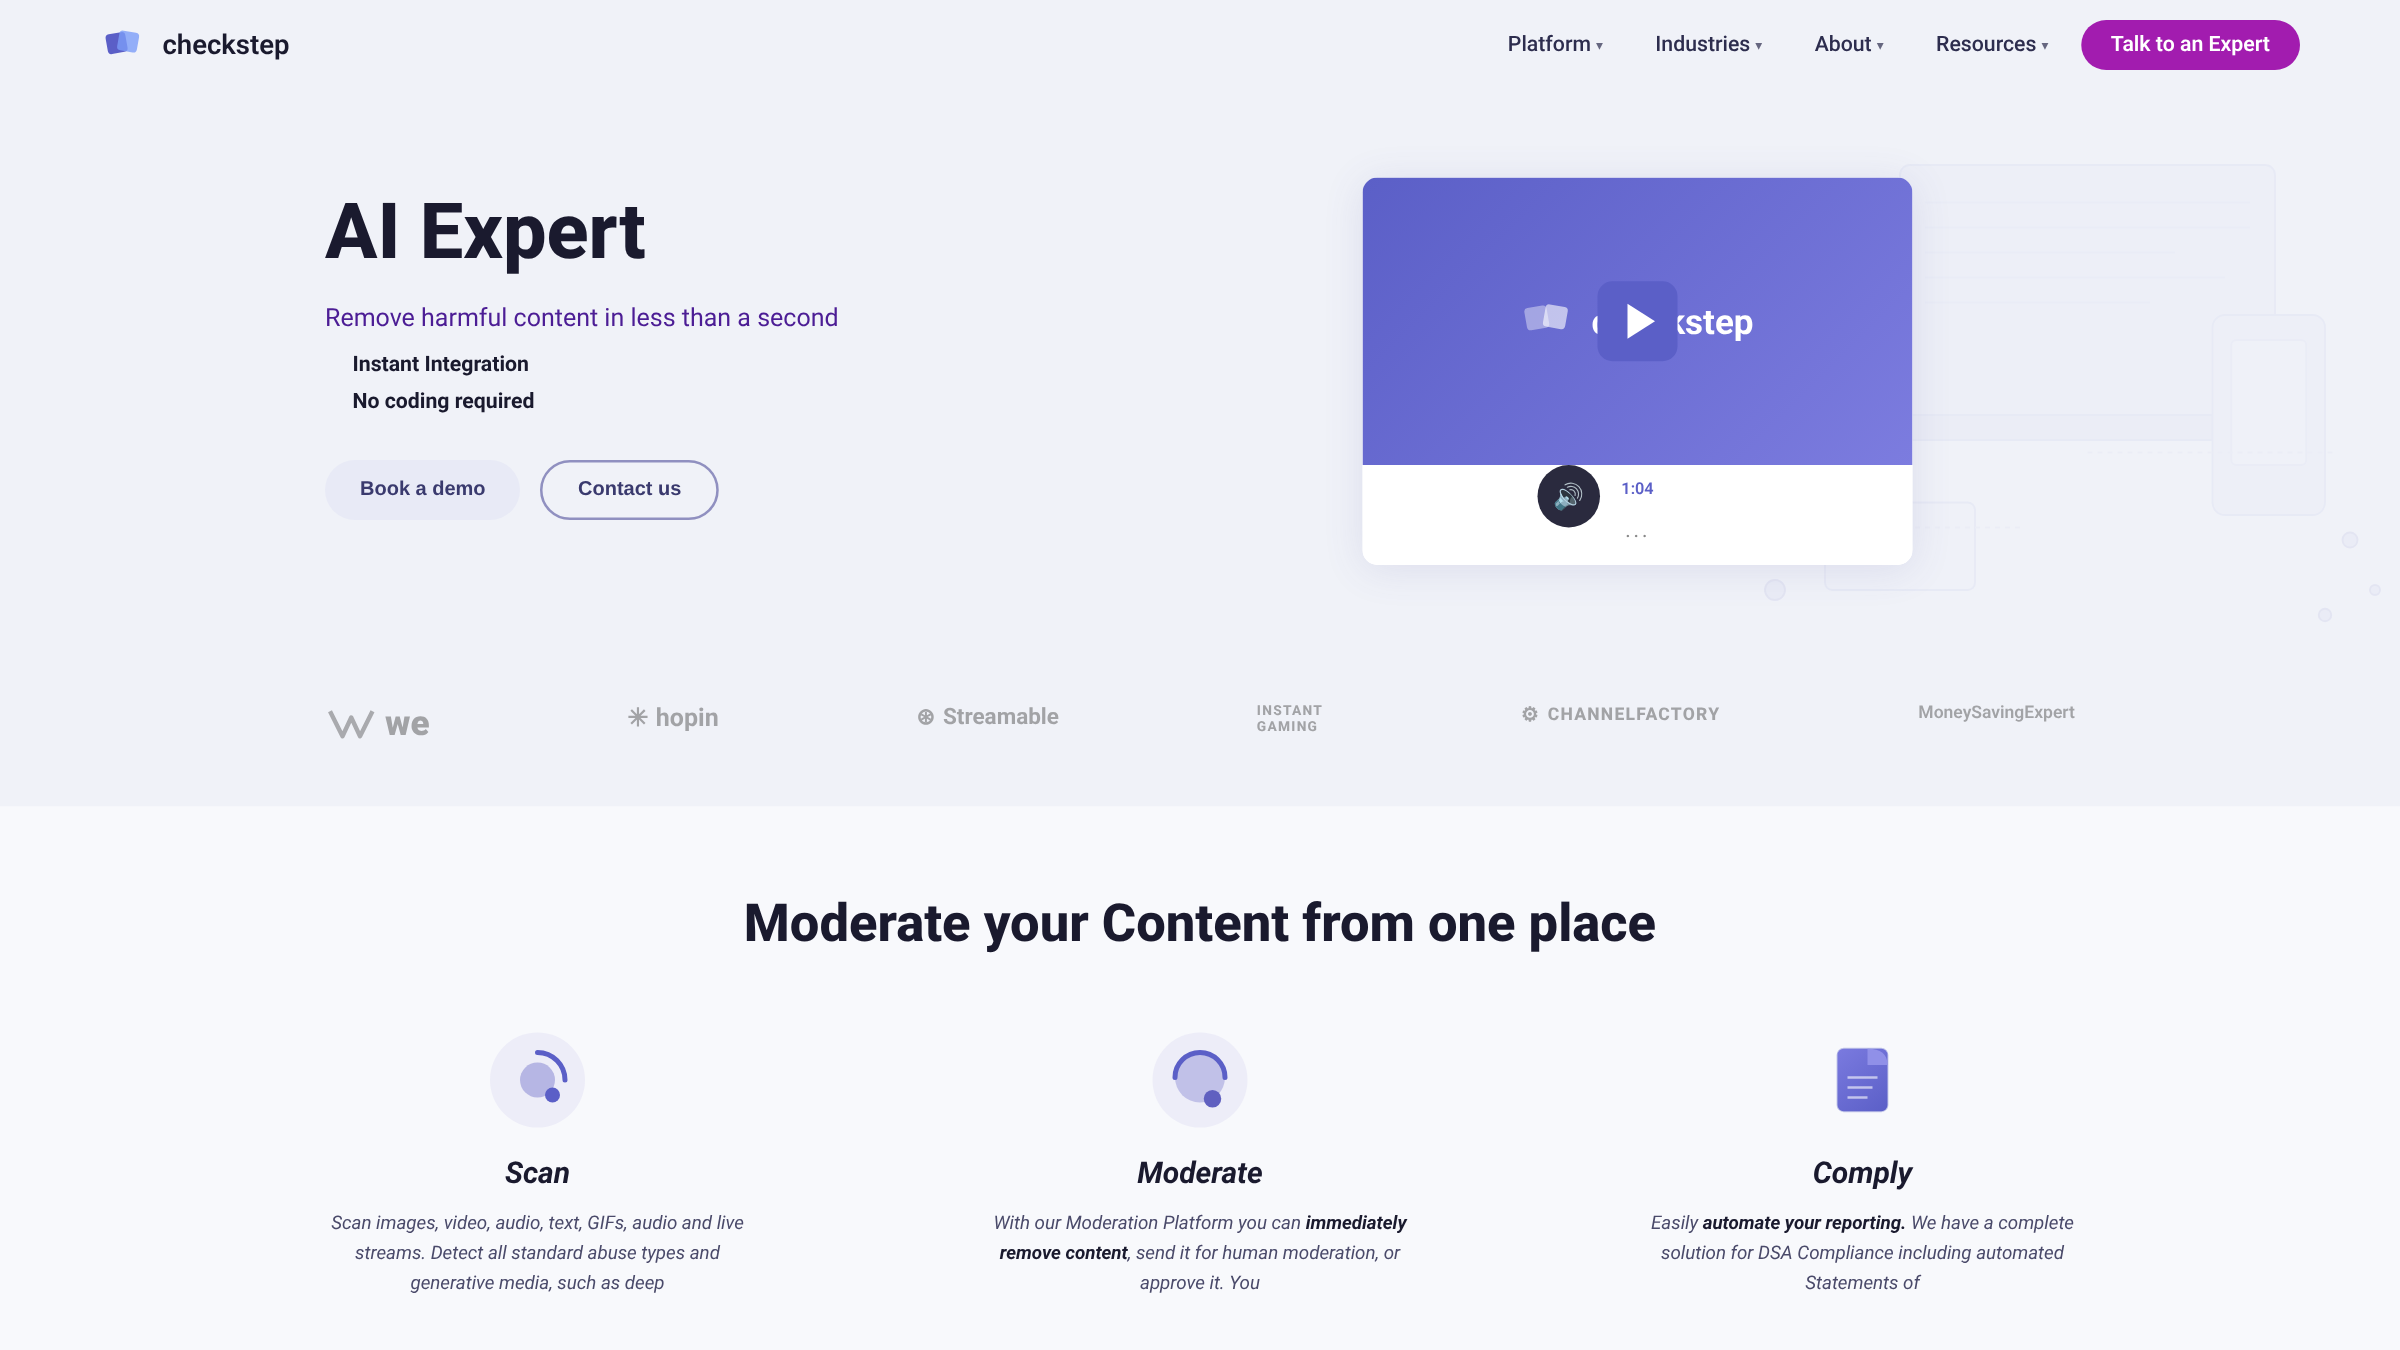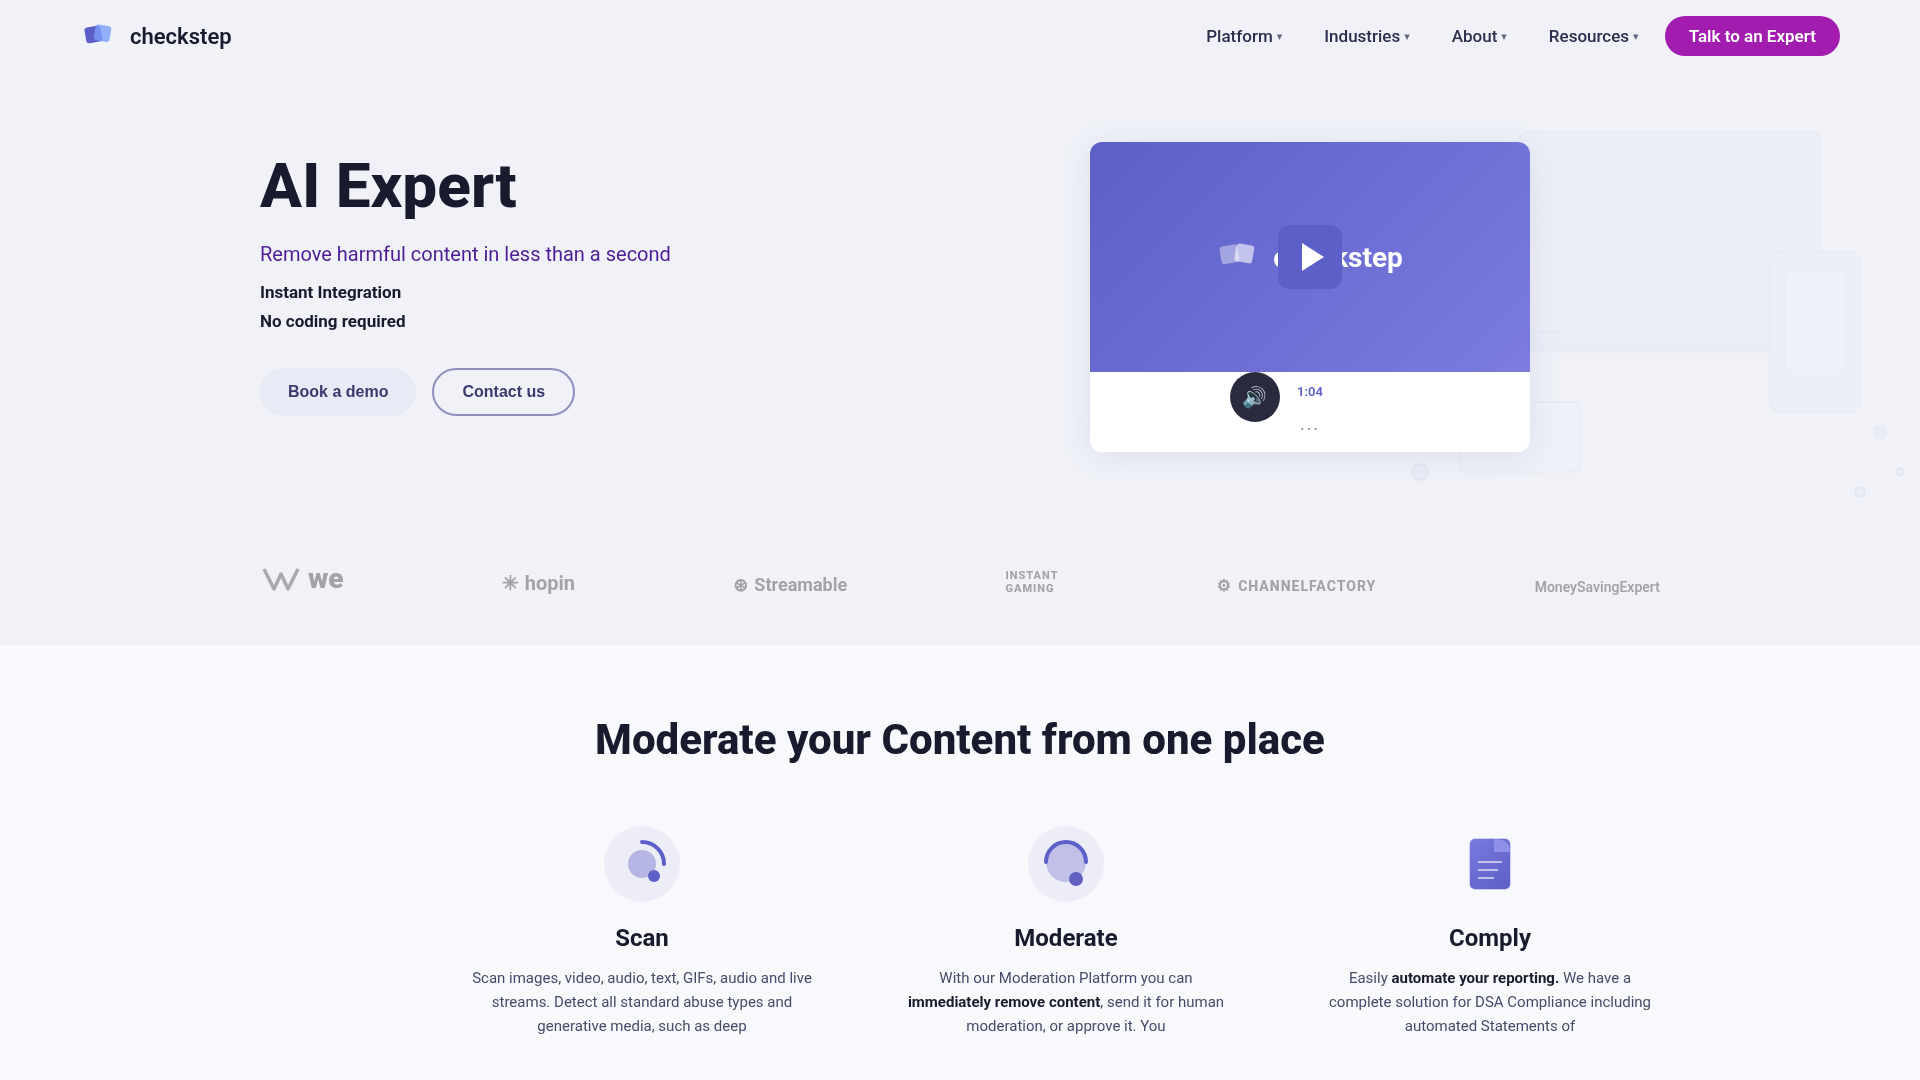--- a/index.html
+++ b/index.html
@@ -86,20 +86,21 @@
       line-height: 1.1;
       margin-bottom: 22px;
     }
     .hero-subtitle {
       font-size: 20px;
       color: #4c1d95;
       margin-bottom: 12px;
     }
     .hero-features {
       margin-bottom: 32px;
+      margin-left: 22px;
     }
     .hero-features p {
       font-size: 17px;
       font-weight: 700;
       color: #1a1a2e;
       line-height: 1.7;
     }
     .hero-buttons {
       display: flex;
       gap: 16px;
@@ -227,21 +228,21 @@
       color: #fff;
       font-size: 20px;
       cursor: pointer;
       z-index: 5;
     }
 
     
     .logos-section {
       padding: 30px 260px 50px 260px;
       display: flex;
-      align-items: flex-end;
+      align-items: flex-start;
       justify-content: space-between;
       gap: 40px;
     }
     .logo-item {
       opacity: 0.45;
       font-size: 20px;
       font-weight: 700;
       color: #444;
       display: flex;
       align-items: center;
@@ -262,22 +263,23 @@
       text-align: center;
     }
     .moderate-title {
       font-size: 42px;
       font-weight: 800;
       color: #1a1a2e;
       margin-bottom: 60px;
     }
     .moderate-cards {
       display: flex;
-      gap: 84px;
-      justify-content: flex-end;
+      gap: 60px;
+      justify-content: space-between;
+      font-style: italic;
     }
     .moderate-card {
       flex: 1;
       max-width: 340px;
       display: flex;
       flex-direction: column;
       align-items: center;
     }
     .card-icon {
       width: 80px;

